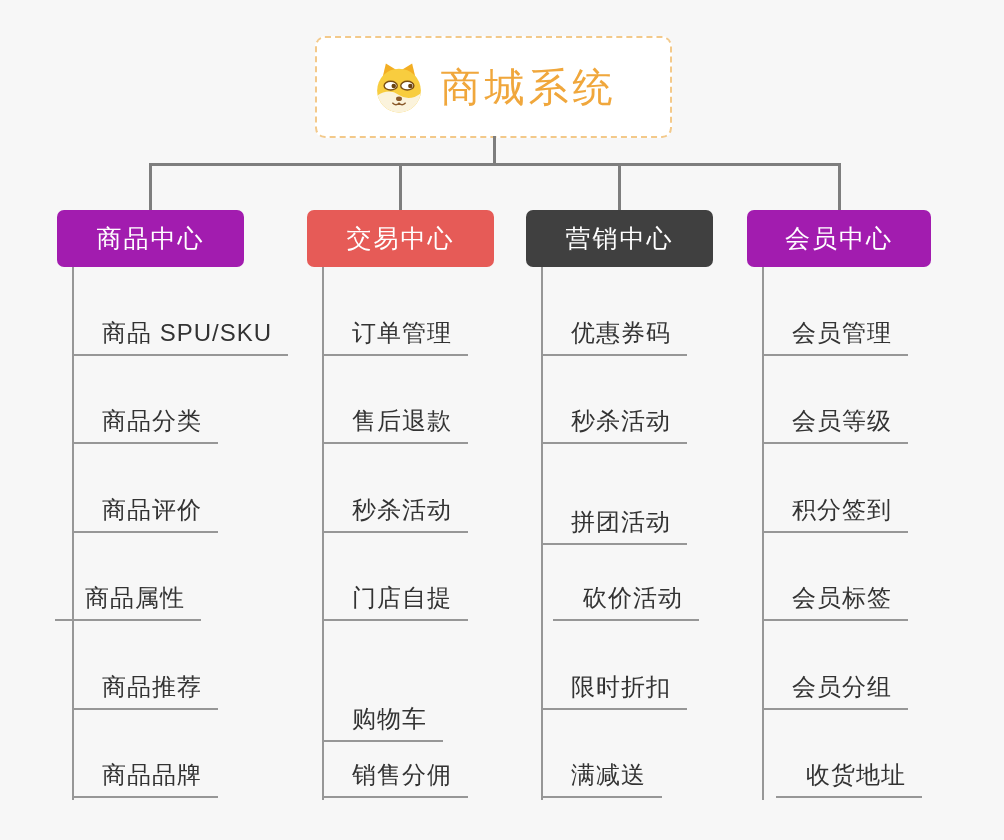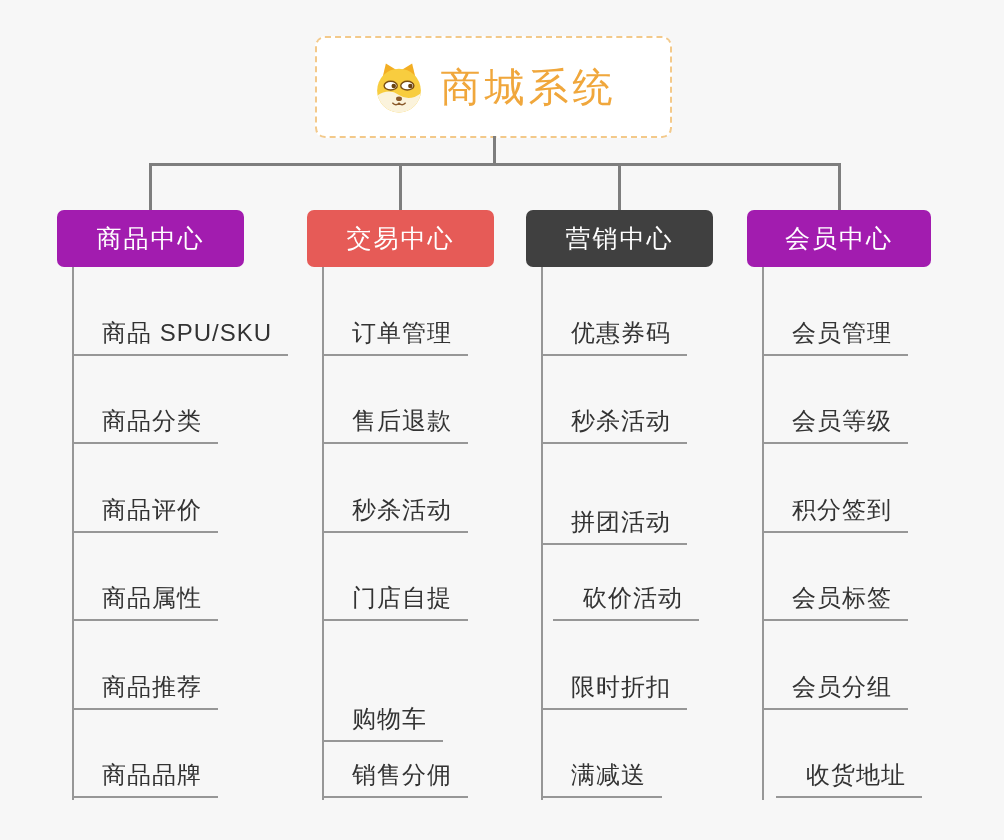--- a/index.html
+++ b/index.html
@@ -100,21 +100,21 @@
 
   <div id="branches">
       <div class="conn stub" style="left: 149px; background: rgb(126, 126, 126);"></div>
       <div class="branch-node" style="left: 57px; width: 187px; background: #a21caf;">
         <span>商品中心</span>
       </div>
       <div class="col-trunk" style="left: 72px; height: 533px;"></div>
       <div class="leaf-node" style="left: 72px; top: 317px;"><span class="leaf-label">商品 SPU/SKU</span></div>
       <div class="leaf-node" style="left: 72px; top: 405px;"><span class="leaf-label">商品分类</span></div>
       <div class="leaf-node" style="left: 72px; top: 494px;"><span class="leaf-label">商品评价</span></div>
-      <div class="leaf-node" style="left: 72px; top: 582px;"><span class="leaf-label">商品属性</span></div>
+      <div class="leaf-node" style="left: 55px; top: 582px;"><span class="leaf-label">商品属性</span></div>
       <div class="leaf-node" style="left: 72px; top: 671px;"><span class="leaf-label">商品推荐</span></div>
       <div class="leaf-node" style="left: 72px; top: 759px;"><span class="leaf-label">商品品牌</span></div>
       <div class="conn stub" style="left: 399px; background: rgb(126, 126, 126);"></div>
       <div class="branch-node" style="left: 307px; width: 187px; background: rgb(230, 91, 87);">
         <span>交易中心</span>
       </div>
       <div class="col-trunk" style="left: 322px; height: 533px;"></div>
       <div class="leaf-node" style="left: 322px; top: 317px;"><span class="leaf-label">订单管理</span></div>
       <div class="leaf-node" style="left: 322px; top: 405px;"><span class="leaf-label">售后退款</span></div>
       <div class="leaf-node" style="left: 322px; top: 494px;"><span class="leaf-label">秒杀活动</span></div>

